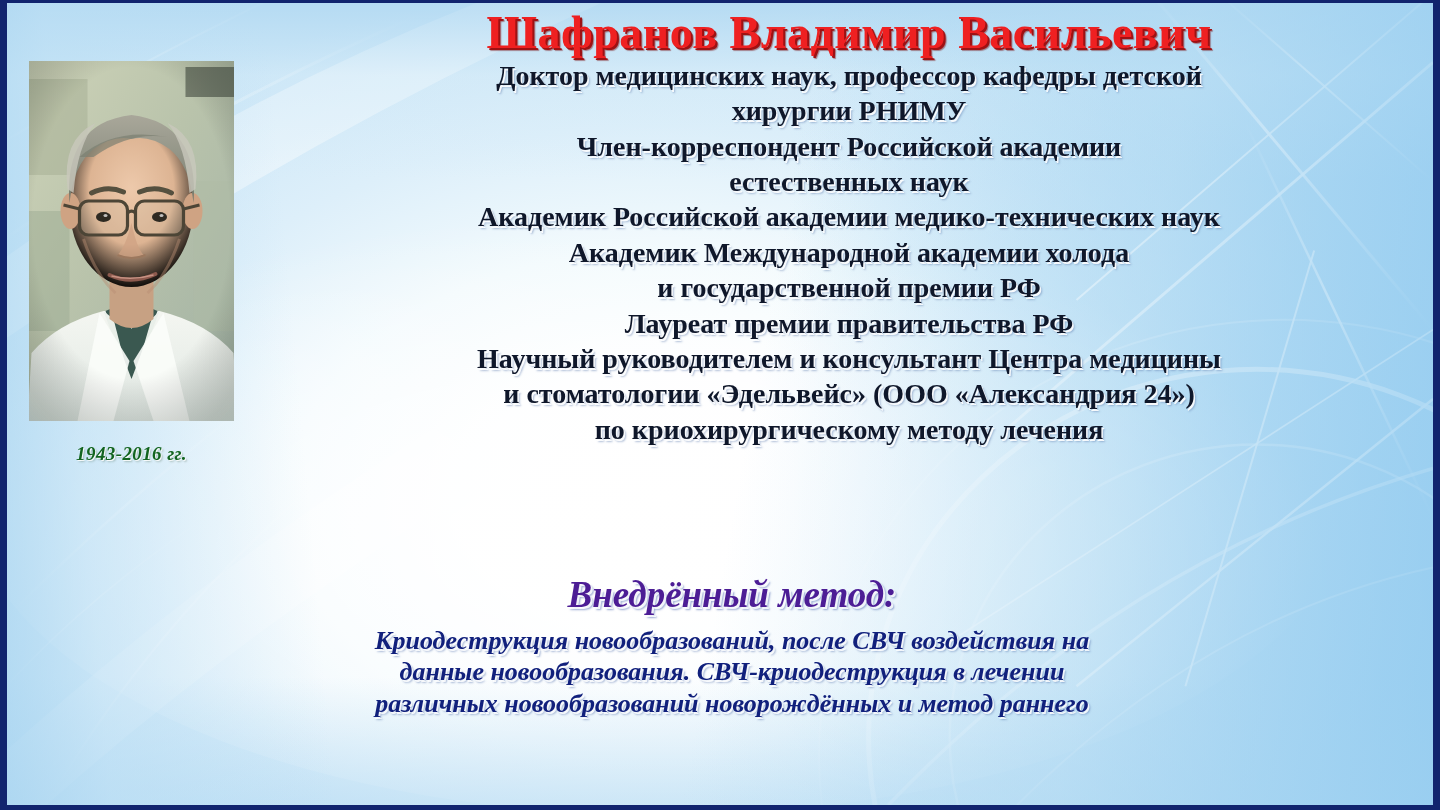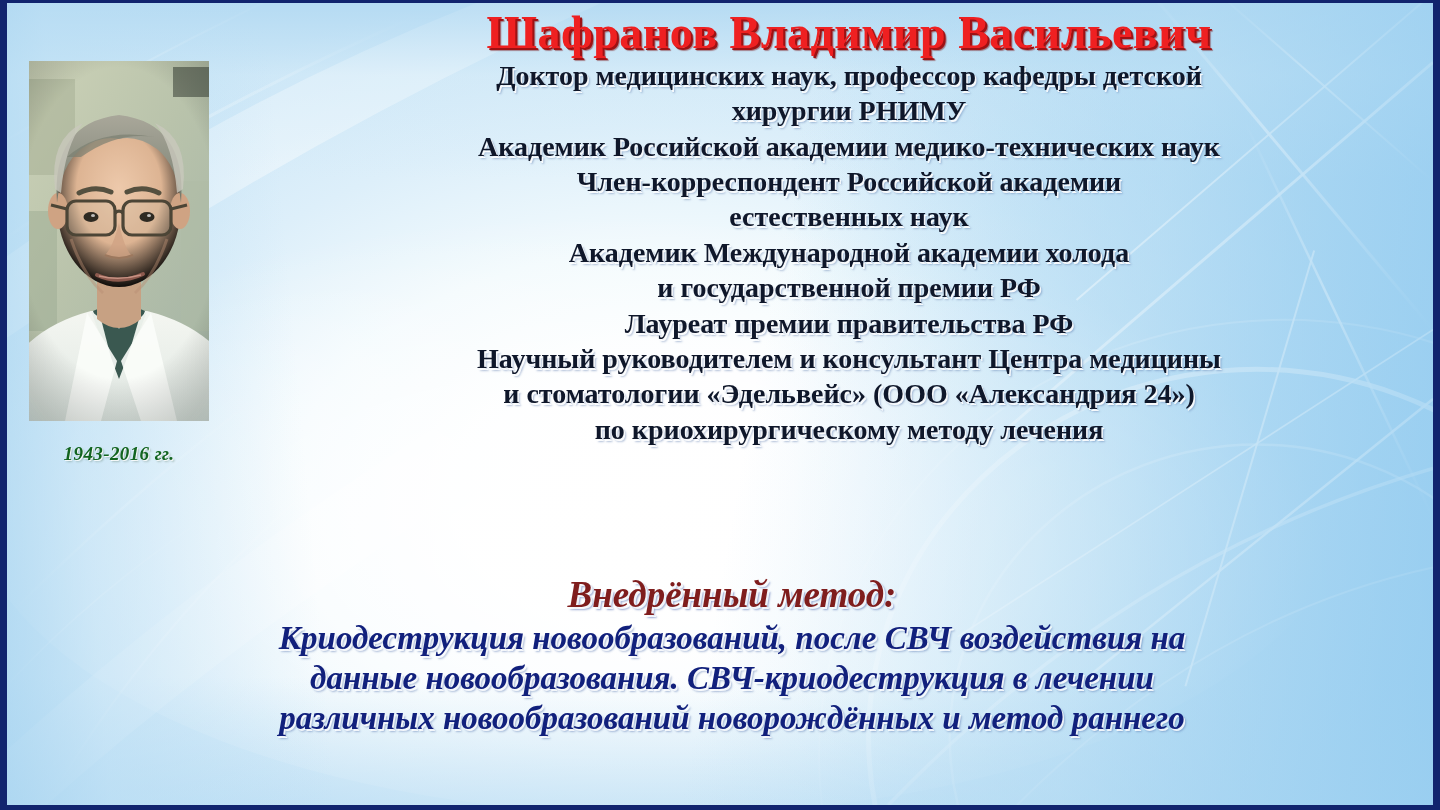--- a/index.html
+++ b/index.html
@@ -50,21 +50,21 @@
   .bg-tint-b{
     background:linear-gradient(0deg,
       rgba(176,216,242,.55) 0%,
       rgba(255,255,255,0) 16%);
   }
   .bg-svg{ position:absolute; inset:0; width:100%; height:100%; }
 
   
   #photo-wrap{
     position:absolute; left:22px; top:58px;
-    width:180px; height:360px;
+    width:205px; height:360px;
   }
   #photo{
     position:absolute; inset:0;
     overflow:hidden;
     -webkit-mask-image:radial-gradient(ellipse 118% 112% at 50% 46%, #000 58%, rgba(0,0,0,.75) 76%, rgba(0,0,0,0) 100%);
     mask-image:radial-gradient(ellipse 118% 112% at 50% 46%, #000 58%, rgba(0,0,0,.75) 76%, rgba(0,0,0,0) 100%);
   }
   #photo svg{ display:block; width:100%; height:100%; }
   .photo-caption{
     position:absolute; left:0; right:0; top:382px;
@@ -95,26 +95,26 @@
   .creds .blk{ display:block; }
   .blk + .blk{ margin-top:0px; }
 
   
   #method{
     position:absolute; left:60px; right:36px; top:572px;
     text-align:center;
   }
   #method-heading{
     font-size:37px; font-weight:bold; font-style:italic;
-    color:#7f1d1d; line-height:1.1;
+    color:#4c1d95; line-height:1.1;
     text-shadow:2px 2px 0 rgba(255,255,255,.85), 3px 3px 2px rgba(60,90,170,.50);
-    margin-bottom:3px;
+    margin-bottom:9px;
   }
   #method-body{
-    font-size:33px; font-weight:bold; font-style:italic;
+    font-size:26px; font-weight:bold; font-style:italic;
     color:#11207c; line-height:1.21;
     text-shadow:1.5px 1.5px 0 rgba(255,255,255,.85), 2.5px 2.5px 2px rgba(80,110,170,.45);
   }
   #method-body .line{ display:block; white-space:nowrap; }
 </style>
 </head>
 <body>
 
 <div id="slide">
 
@@ -278,26 +278,26 @@
     <div id="main-title">Шафранов  Владимир  Васильевич</div>
 
     <div class="creds">
 
       <span class="blk">
         <span class="line">Доктор медицинских наук, профессор кафедры детской</span>
         <span class="line">хирургии РНИМУ</span>
       </span>
 
       <span class="blk">
-        <span class="line">Академик Российской академии медико-технических наук</span>
-      </span>
-
-      <span class="blk">
         <span class="line">Член-корреспондент Российской академии</span>
         <span class="line">естественных наук</span>
+      </span>
+
+      <span class="blk">
+        <span class="line">Академик Российской академии медико-технических наук</span>
       </span>
 
       <span class="blk">
         <span class="line">Академик Международной академии холода</span>
       </span>
 
       <span class="blk">
         <span class="line">и государственной премии РФ</span>
         <span class="line">Лауреат премии правительства РФ</span>
       </span>

